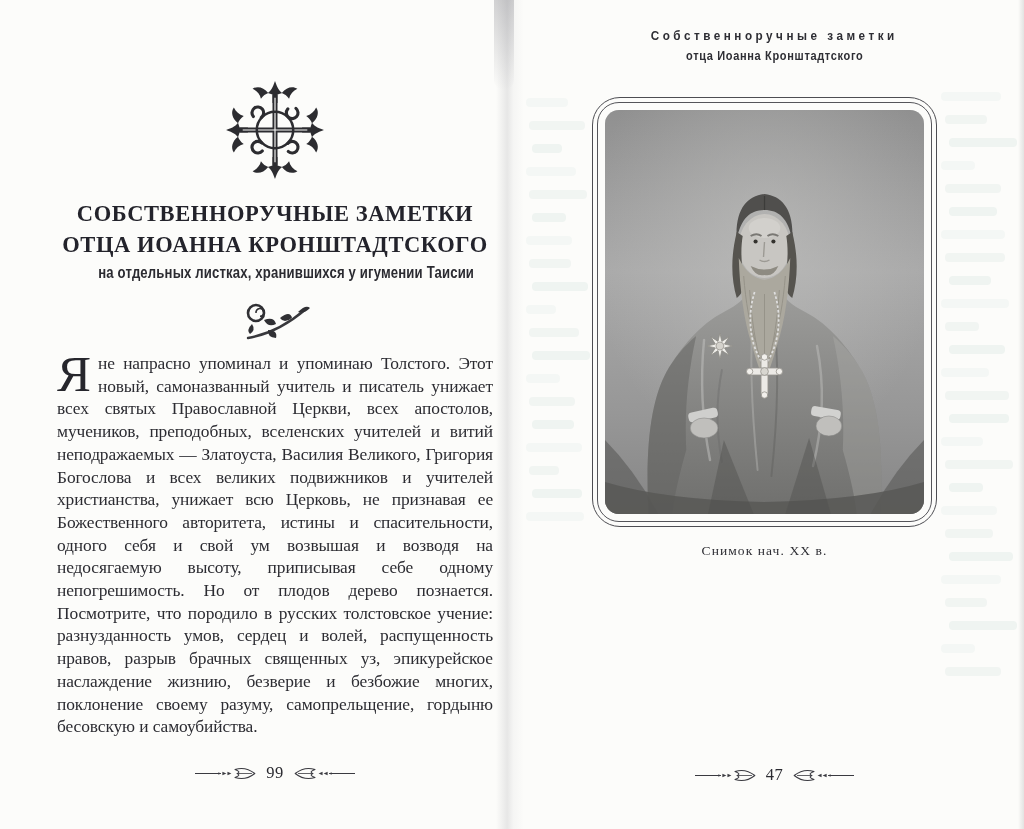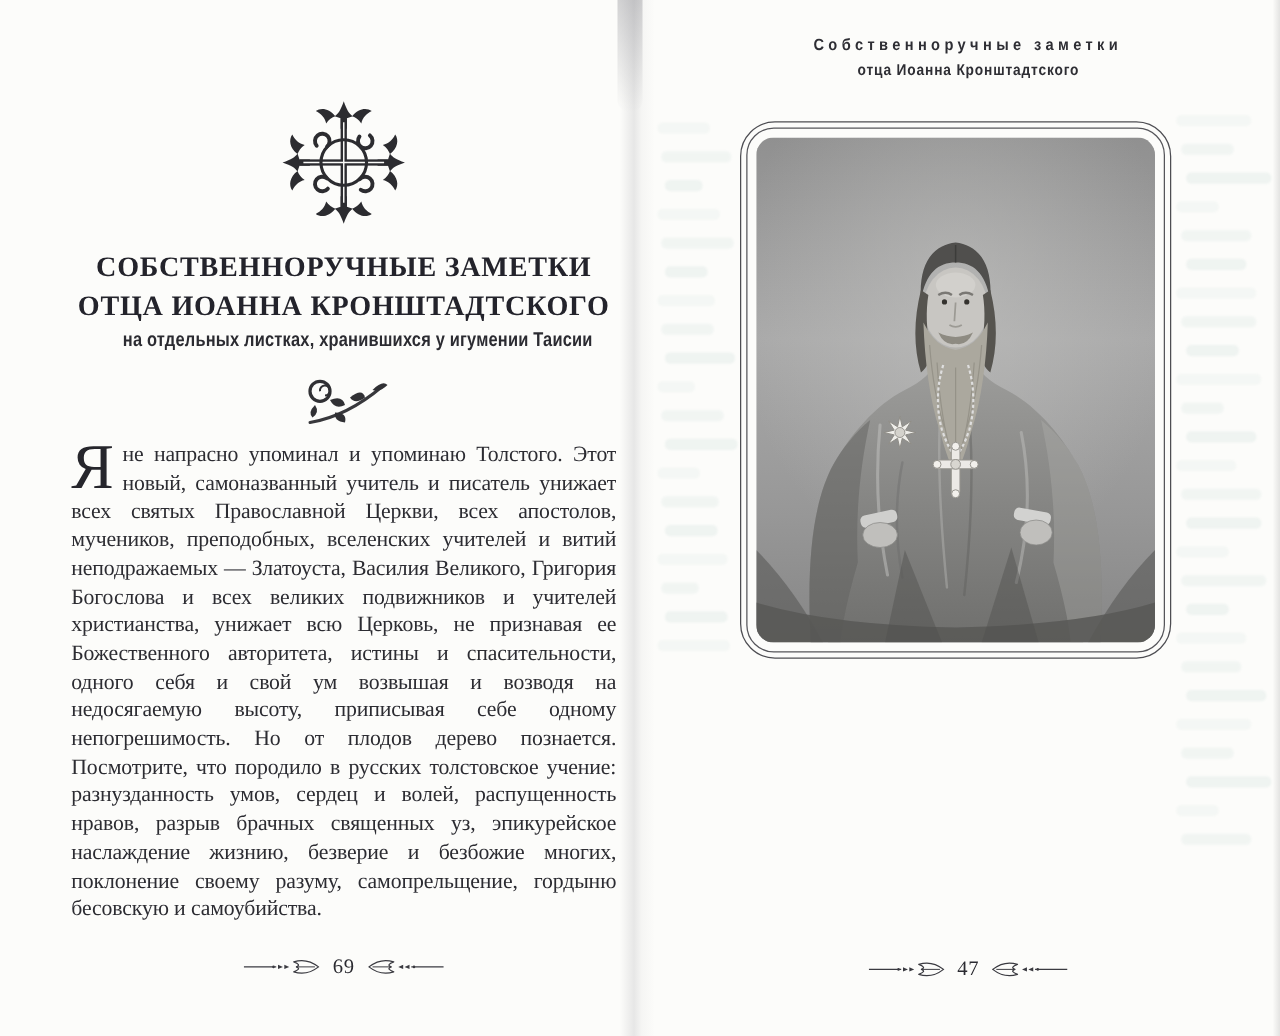--- a/index.html
+++ b/index.html
@@ -167,21 +167,21 @@
       <svg viewBox="0 0 86 20" width="62" height="15">
         <g stroke="#3a3a40" fill="#3a3a40">
           <line x1="0" y1="10" x2="36" y2="10" stroke-width="1.4"></line>
           <circle cx="33" cy="10" r="1.4" stroke="none"></circle>
           <path d="M38 7.6 L43.5 10 L38 12.4 Z" stroke="none"></path>
           <path d="M45 7.6 L50.5 10 L45 12.4 Z" stroke="none"></path>
           <path d="M83 10 C74 3 63.5 1.8 55.5 4.5 C61 6.6 62.5 8.2 58.5 10 C62.5 11.8 61 13.4 55.5 15.5 C63.5 18.2 74 17 83 10 Z" fill="none" stroke-width="1.4" stroke-linejoin="round"></path>
           <line x1="58" y1="10" x2="79" y2="10" stroke-width="1.1"></line>
         </g>
       </svg>
-      <span class="pagenum">69</span>
+      <span class="pagenum">99</span>
       <svg class="flip" viewBox="0 0 86 20" width="62" height="15">
         <g stroke="#3a3a40" fill="#3a3a40">
           <line x1="0" y1="10" x2="36" y2="10" stroke-width="1.4"></line>
           <circle cx="33" cy="10" r="1.4" stroke="none"></circle>
           <path d="M38 7.6 L43.5 10 L38 12.4 Z" stroke="none"></path>
           <path d="M45 7.6 L50.5 10 L45 12.4 Z" stroke="none"></path>
           <path d="M83 10 C74 3 63.5 1.8 55.5 4.5 C61 6.6 62.5 8.2 58.5 10 C62.5 11.8 61 13.4 55.5 15.5 C63.5 18.2 74 17 83 10 Z" fill="none" stroke-width="1.4" stroke-linejoin="round"></path>
           <line x1="58" y1="10" x2="79" y2="10" stroke-width="1.1"></line>
         </g>
       </svg>
@@ -282,20 +282,21 @@
             <path d="M322 404 L322 330 Q292 360 268 404 Z" fill="#4e4e4c" opacity=".5"></path>
             <path d="M0 404 L0 372 Q60 390 161 392 Q262 390 322 372 L322 404 Z" fill="#585856" opacity=".85"></path>
             <path d="M120 330 L150 404 L104 404 Z" fill="#504f4d" opacity=".45"></path>
             <path d="M206 328 L182 404 L228 404 Z" fill="#504f4d" opacity=".45"></path>
           </svg>
         </div>
       </div>
     </div>
 
     <div class="rp-caption">
+      <div class="cap2">Снимок нач. XX в.</div>
     </div>
 
     <div class="rp-col rp-body">
     </div>
 
     <div class="footer footer-right">
       <svg viewBox="0 0 86 20" width="62" height="15">
         <g stroke="#3a3a40" fill="#3a3a40">
           <line x1="0" y1="10" x2="36" y2="10" stroke-width="1.4"></line>
           <circle cx="33" cy="10" r="1.4" stroke="none"></circle>

